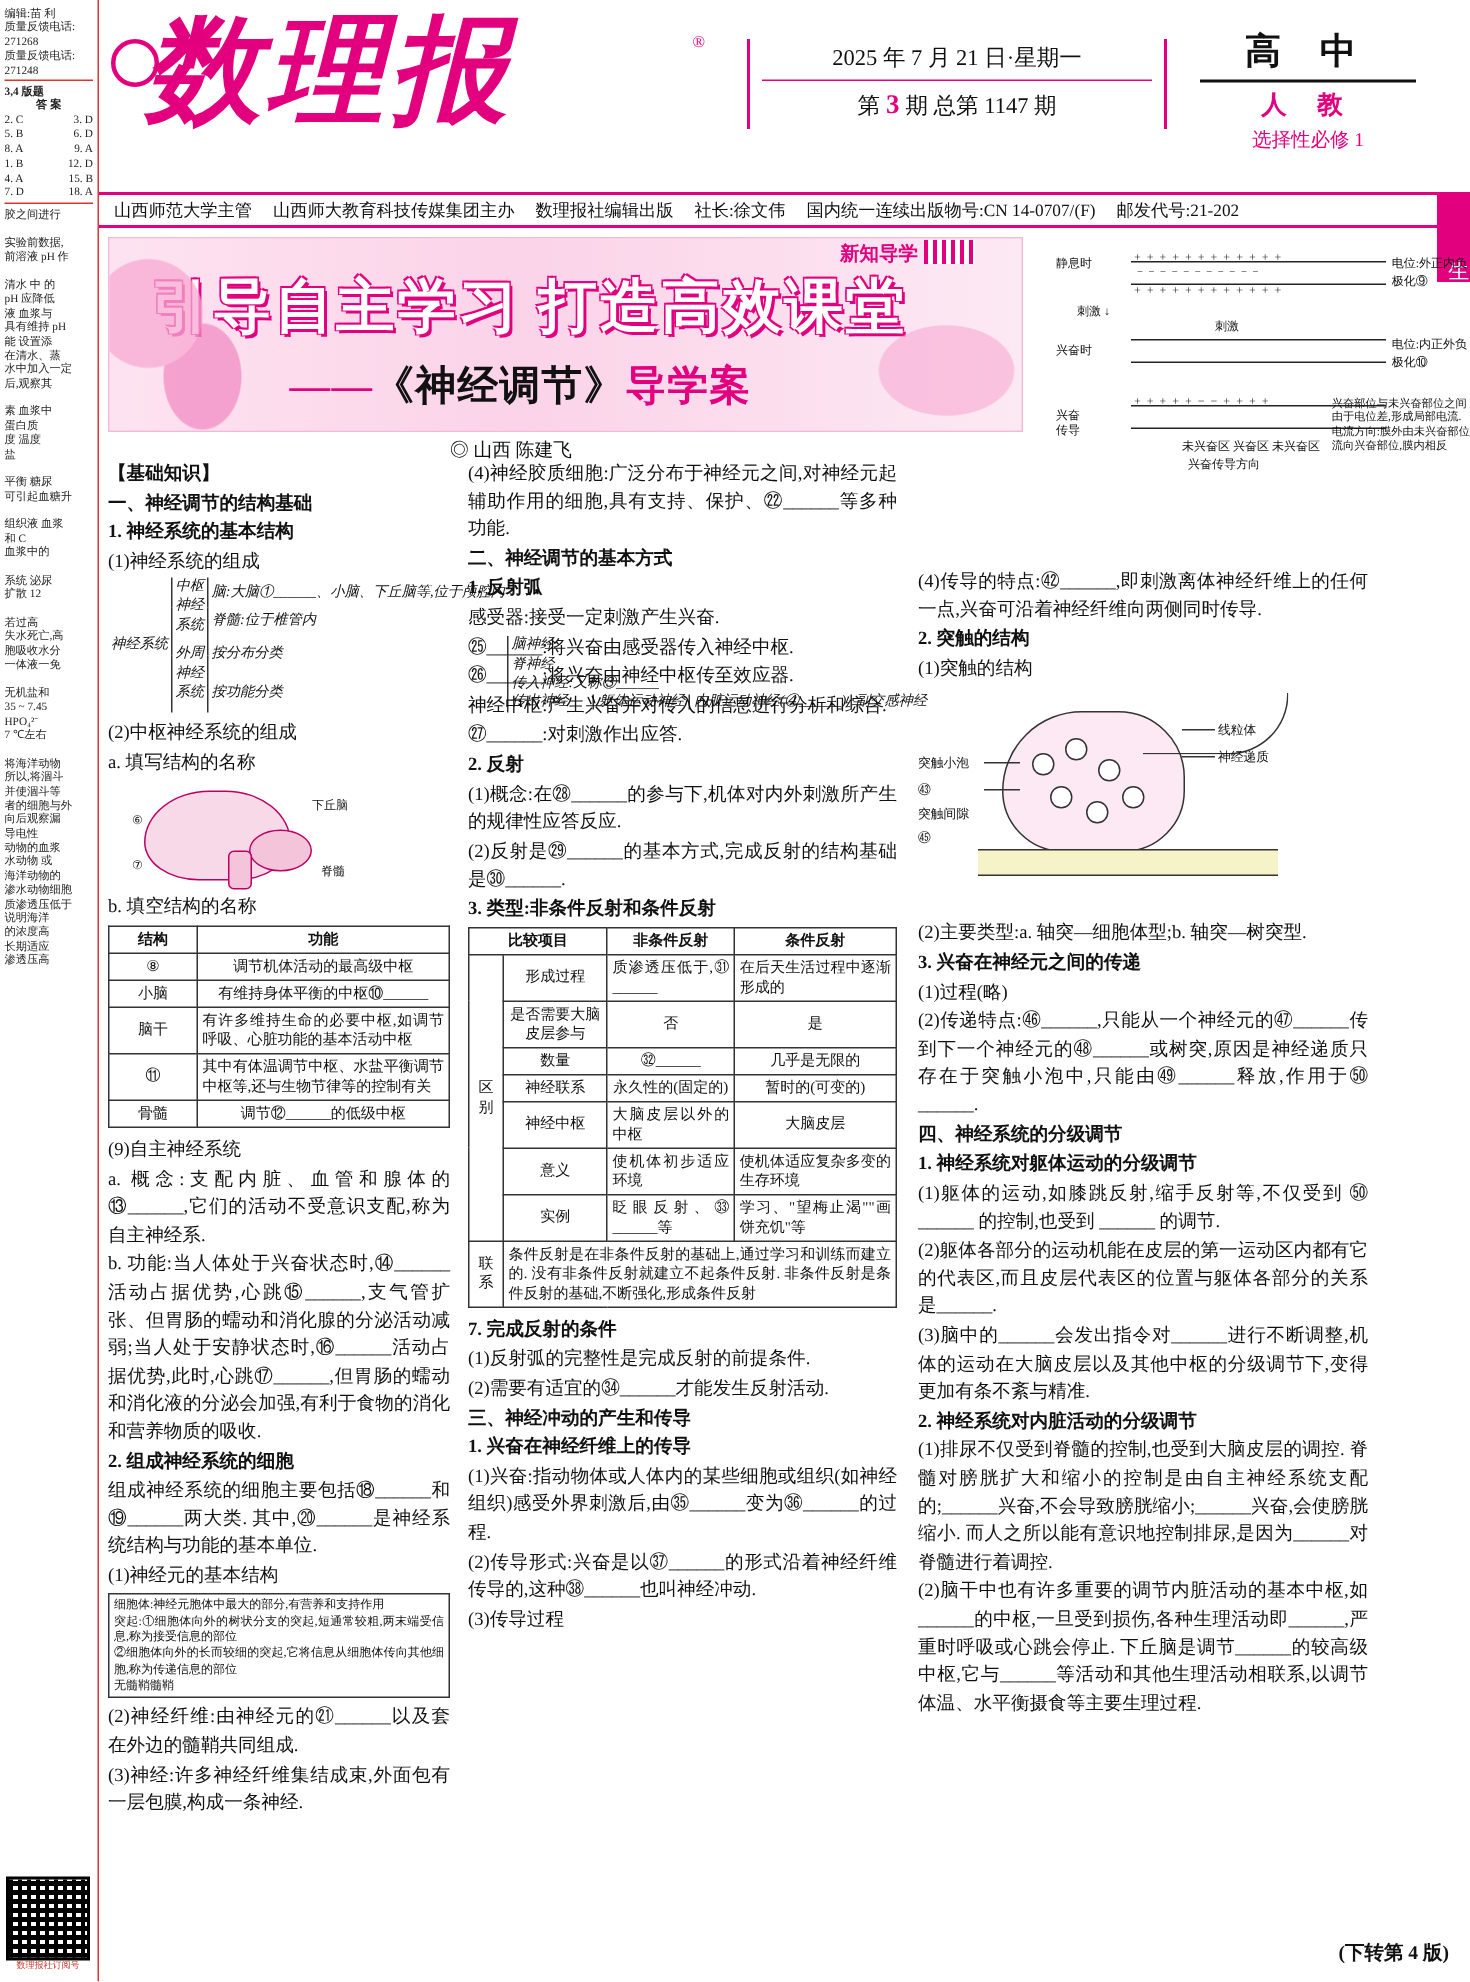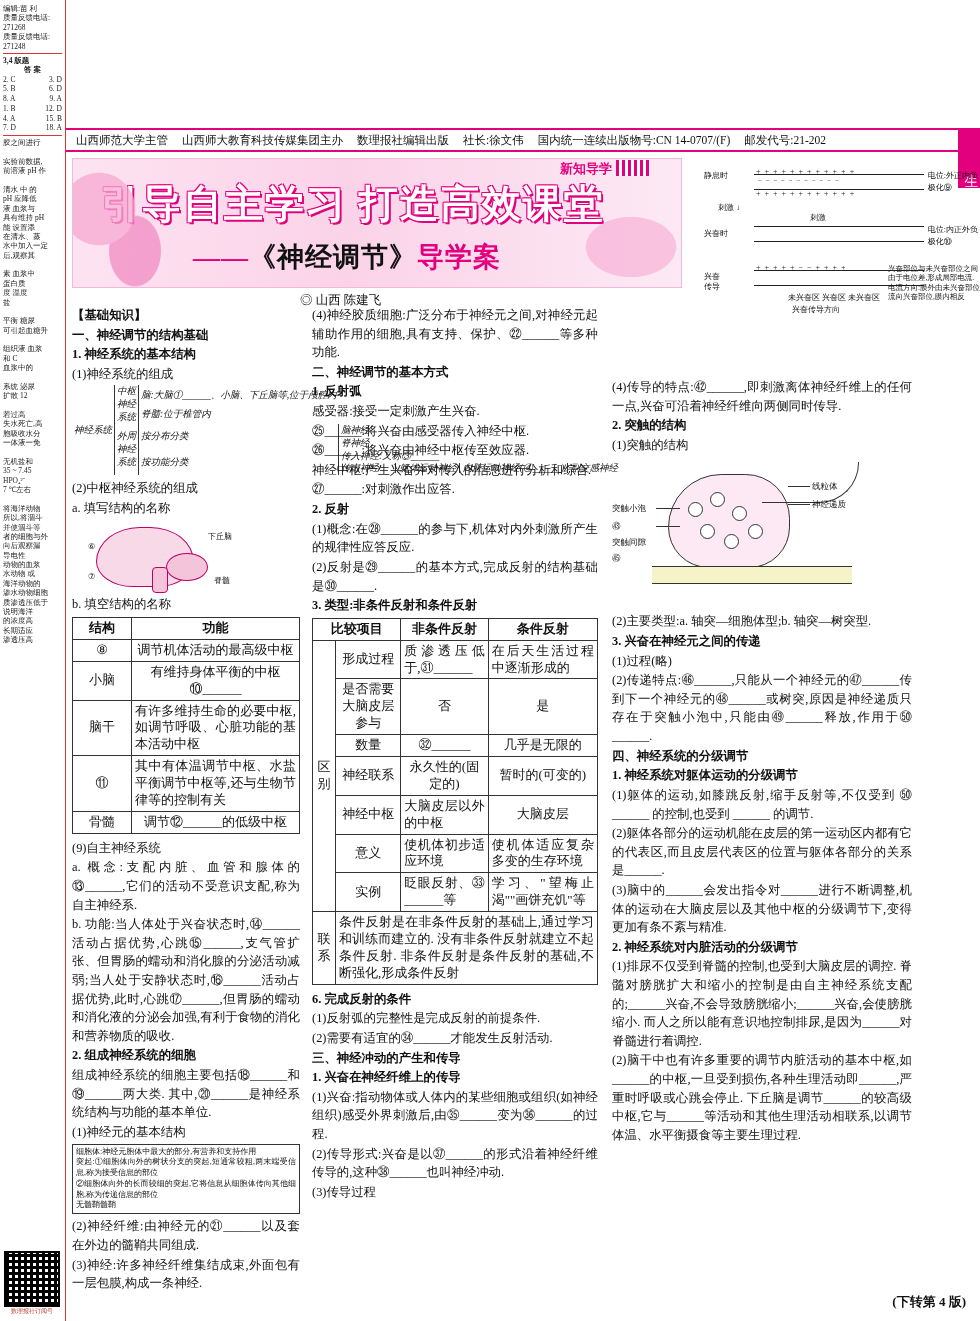--- a/index.html
+++ b/index.html
@@ -57,21 +57,21 @@
   .colC{left:612px;top:306px;width:300px;}
   .colC-top{left:700px;top:160px;width:278px;}
 
   
   .brace{font-size:10px;line-height:1.35;border:0;margin:2px 0 4px 0;}
   .brace table{border-collapse:collapse;font-size:9.5px;}
   .brace td{padding:0 2px;vertical-align:middle;white-space:nowrap;font-style:italic;}
   .bc{border-left:1px solid #333;padding-left:3px;}
 
   
-  table.tb{border-collapse:collapse;width:100%;font-size:13px;margin:3px 0 5px 0;padding-left:12px;}
+  table.tb{border-collapse:collapse;width:100%;font-size:10px;margin:3px 0 5px 0;padding-left:12px;}
   table.tb td,table.tb th{border:1px solid #333;padding:2px 3px;vertical-align:middle;line-height:1.3;}
   table.tb th{font-weight:bold;text-align:center;}
   .ctr{text-align:center;}
 
   
   .brainimg{width:186px;height:74px;margin:2px auto 2px 16px;position:relative;background:#fff;}
   .brainimg .b1{position:absolute;left:8px;top:8px;width:96px;height:58px;border-radius:48px 48px 40px 40px/38px 38px 28px 28px;background:#f7d9e7;border:1px solid #b06;}
   .brainimg .b2{position:absolute;left:78px;top:34px;width:40px;height:26px;border-radius:50%;background:#f3c4da;border:1px solid #b06;}
   .brainimg .b3{position:absolute;left:64px;top:48px;width:14px;height:24px;background:#f3c4da;border:1px solid #b06;border-radius:4px;}
   .brainimg .lb{position:absolute;font-size:8px;}
@@ -186,20 +186,40 @@
 说明海洋
 的浓度高
 长期适应
 渗透压高</div>
     <div class="qr">
       <div class="qrbox"></div>
       <div class="qrcap">数理报社订阅号</div>
     </div>
   </div>
 
+  <div class="masthead">
+    <div class="logo">
+      <div class="circ"></div>
+      <div class="zh">数理报</div>
+      <div class="reg">®</div>
+    </div>
+    <div class="dateblk">
+      <div>2025 年 7 月 21 日·星期一</div>
+      <hr class="hr-red">
+      <div class="l2">
+        <span>第</span><span class="num">3</span><span>期  总第 1147 期</span>
+      </div>
+    </div>
+    <div class="gradeblk">
+      <div class="g1">高  中</div>
+      <div class="line"></div>
+      <div class="g2">人  教</div>
+      <div class="g3">选择性必修 1</div>
+    </div>
+  </div>
 
   <div class="pubbar">
     <span>山西师范大学主管</span>
     <span>山西师大教育科技传媒集团主办</span>
     <span>数理报社编辑出版</span>
     <span>社长:徐文伟</span>
     <span>国内统一连续出版物号:CN 14-0707/(F)</span>
     <span>邮发代号:21-202</span>
   </div>
   <div class="shengtab">生</div>
@@ -397,21 +417,21 @@
             <td>眨眼反射、㉝______等</td>
             <td>学习、"望梅止渴""画饼充饥"等</td>
           </tr>
       <tr>
         <td class="ctr">联系</td>
         <td colspan="3">条件反射是在非条件反射的基础上,通过学习和训练而建立的. 没有非条件反射就建立不起条件反射. 非条件反射是条件反射的基础,不断强化,形成条件反射</td>
       </tr>
     </tbody>
       </table>
 
-    <p class="h">6. 完成反射的条件</p>
+    <p class="h">7. 完成反射的条件</p>
     <p>(1)反射弧的完整性是完成反射的前提条件.</p>
     <p>(2)需要有适宜的㉞______才能发生反射活动.</p>
     <p class="h">三、神经冲动的产生和传导</p>
     <p class="h">1. 兴奋在神经纤维上的传导</p>
     <p>(1)兴奋:指动物体或人体内的某些细胞或组织(如神经组织)感受外界刺激后,由㉟______变为㊱______的过程.</p>
     <p>(2)传导形式:兴奋是以㊲______的形式沿着神经纤维传导的,这种㊳______也叫神经冲动.</p>
     <p>(3)传导过程</p>
   </div>
 
   <div class="col colC" style="top:378px;">

